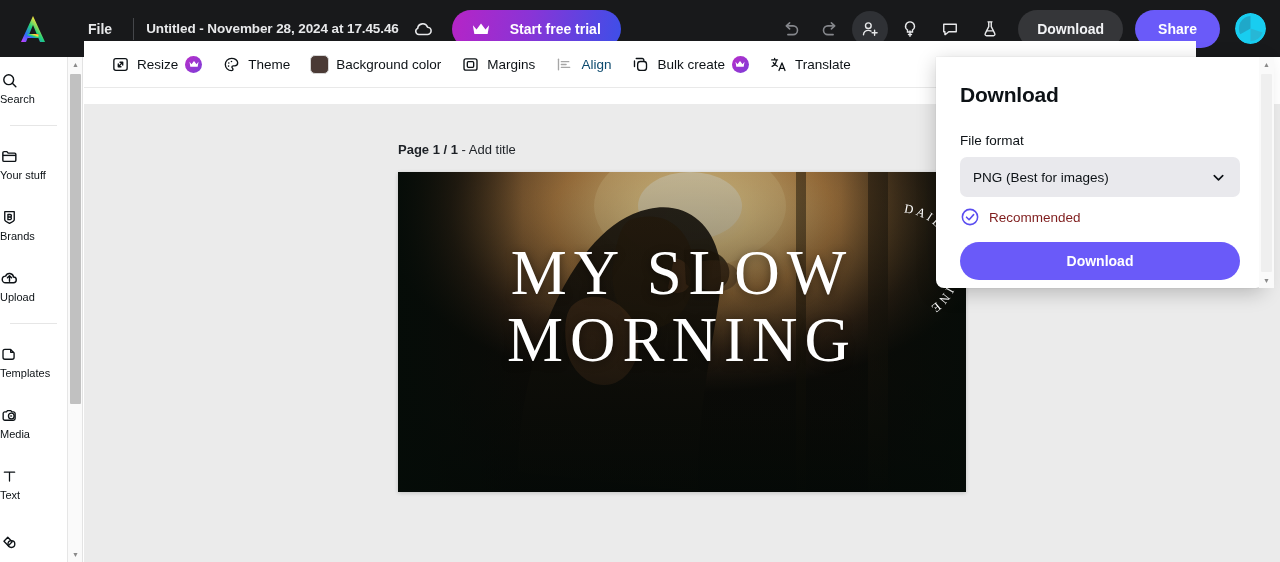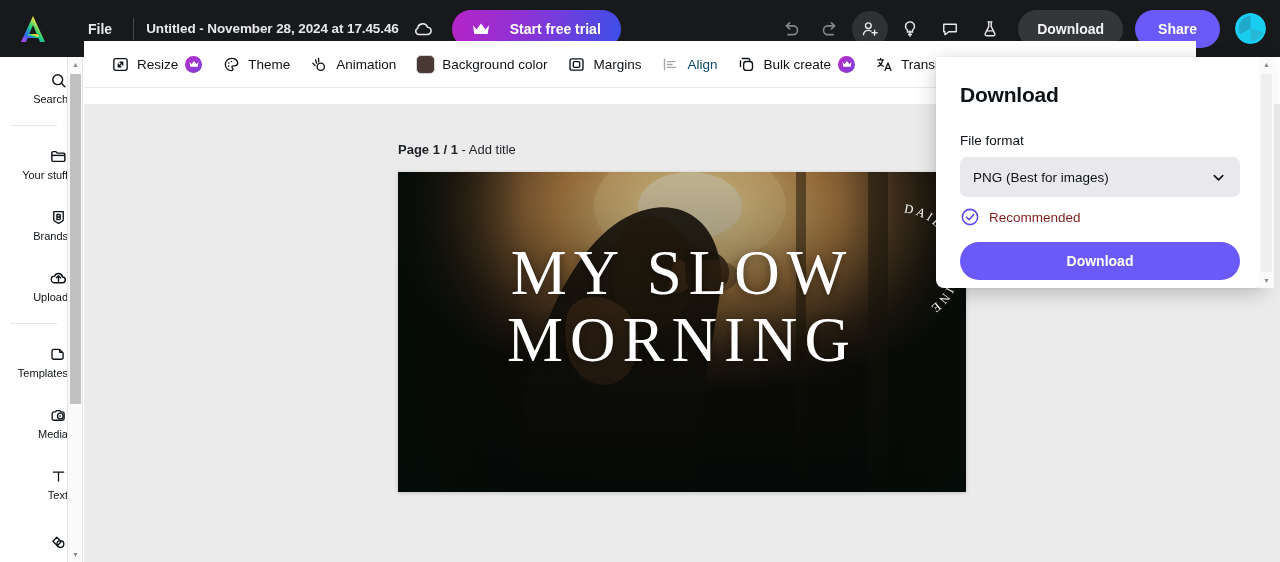--- a/index.html
+++ b/index.html
@@ -66,21 +66,21 @@
 
   
   .sidebar {
     position: absolute; top: 57px; left: 0;
     width: 68px; height: 505px; background: #fff;
     border-right: 1px solid #e6e6e6;
     overflow: hidden;
   }
   .side-item {
     width: 68px; height: 61px; display: flex; flex-direction: column;
-    align-items: flex-end; justify-content: center; gap: 4px; cursor: pointer;
+    align-items: flex-start; justify-content: center; gap: 4px; cursor: pointer;
   }
   .side-label { font-size: 11px; color: #0d1216; line-height: 1; }
   .side-div { height: 1px; background: #e6e6e6; margin: 7px 10px; }
 
   
   .sb-scroll {
     position: absolute; top: 57px; left: 68px;
     width: 15px; height: 505px; background: #fafafa;
     border-right: 1px solid #e3e3e3;
   }
@@ -378,27 +378,20 @@
     <button class="tb-btn">
       <svg class="tb-ico" viewBox="0 0 24 24" fill="none" stroke="#0d1216" stroke-width="1.7">
         <path d="M12 4.2a7.8 7.8 0 1 0 0 15.6c1.3 0 1.9-.9 1.9-1.7 0-1.4-1.4-1.6-1.4-2.8 0-.9.8-1.6 1.8-1.6h1.6a3.9 3.9 0 0 0 3.9-3.9c0-3.2-3.5-5.6-7.8-5.6z" stroke-linejoin="round"></path>
         <circle cx="8.6" cy="10" r="1" fill="#0d1216" stroke="none"></circle>
         <circle cx="12" cy="8.2" r="1" fill="#0d1216" stroke="none"></circle>
         <circle cx="8.3" cy="14" r="1" fill="#0d1216" stroke="none"></circle>
       </svg>
       <span>Theme</span>
     </button>
 
-    <button class="tb-btn">
-      <svg class="tb-ico" viewBox="0 0 24 24" fill="none" stroke="#0d1216" stroke-width="1.7">
-        <circle cx="13.6" cy="14.8" r="4.6"></circle>
-        <path d="M8.4 10.4 7 6.2M11 8.6 10.8 4.4M6.4 13.4 3.6 10.3" stroke-linecap="round"></path>
-      </svg>
-      <span>Animation</span>
-    </button>
 
     <button class="tb-btn">
       <span class="bg-swatch"></span>
       <span>Background color</span>
     </button>
 
     <button class="tb-btn">
       <svg class="tb-ico" viewBox="0 0 24 24" fill="none" stroke="#0d1216" stroke-width="1.7">
         <rect x="3.8" y="4.8" width="16.4" height="14.4" rx="2.4"></rect>
         <rect x="8" y="8.4" width="8" height="7.2" rx="1.3"></rect>

